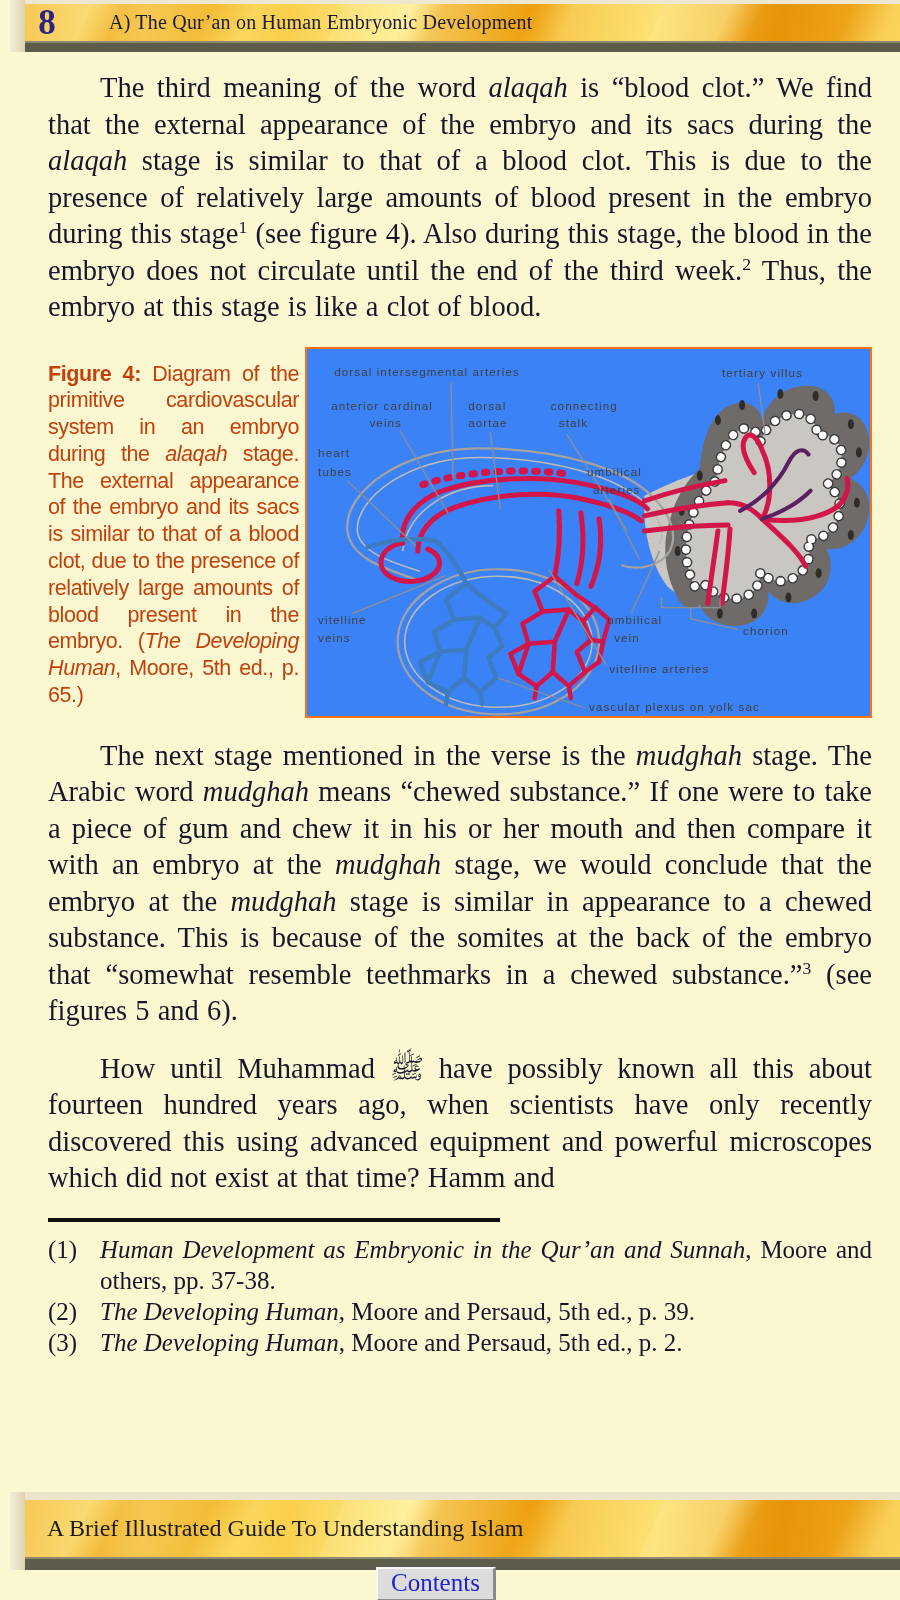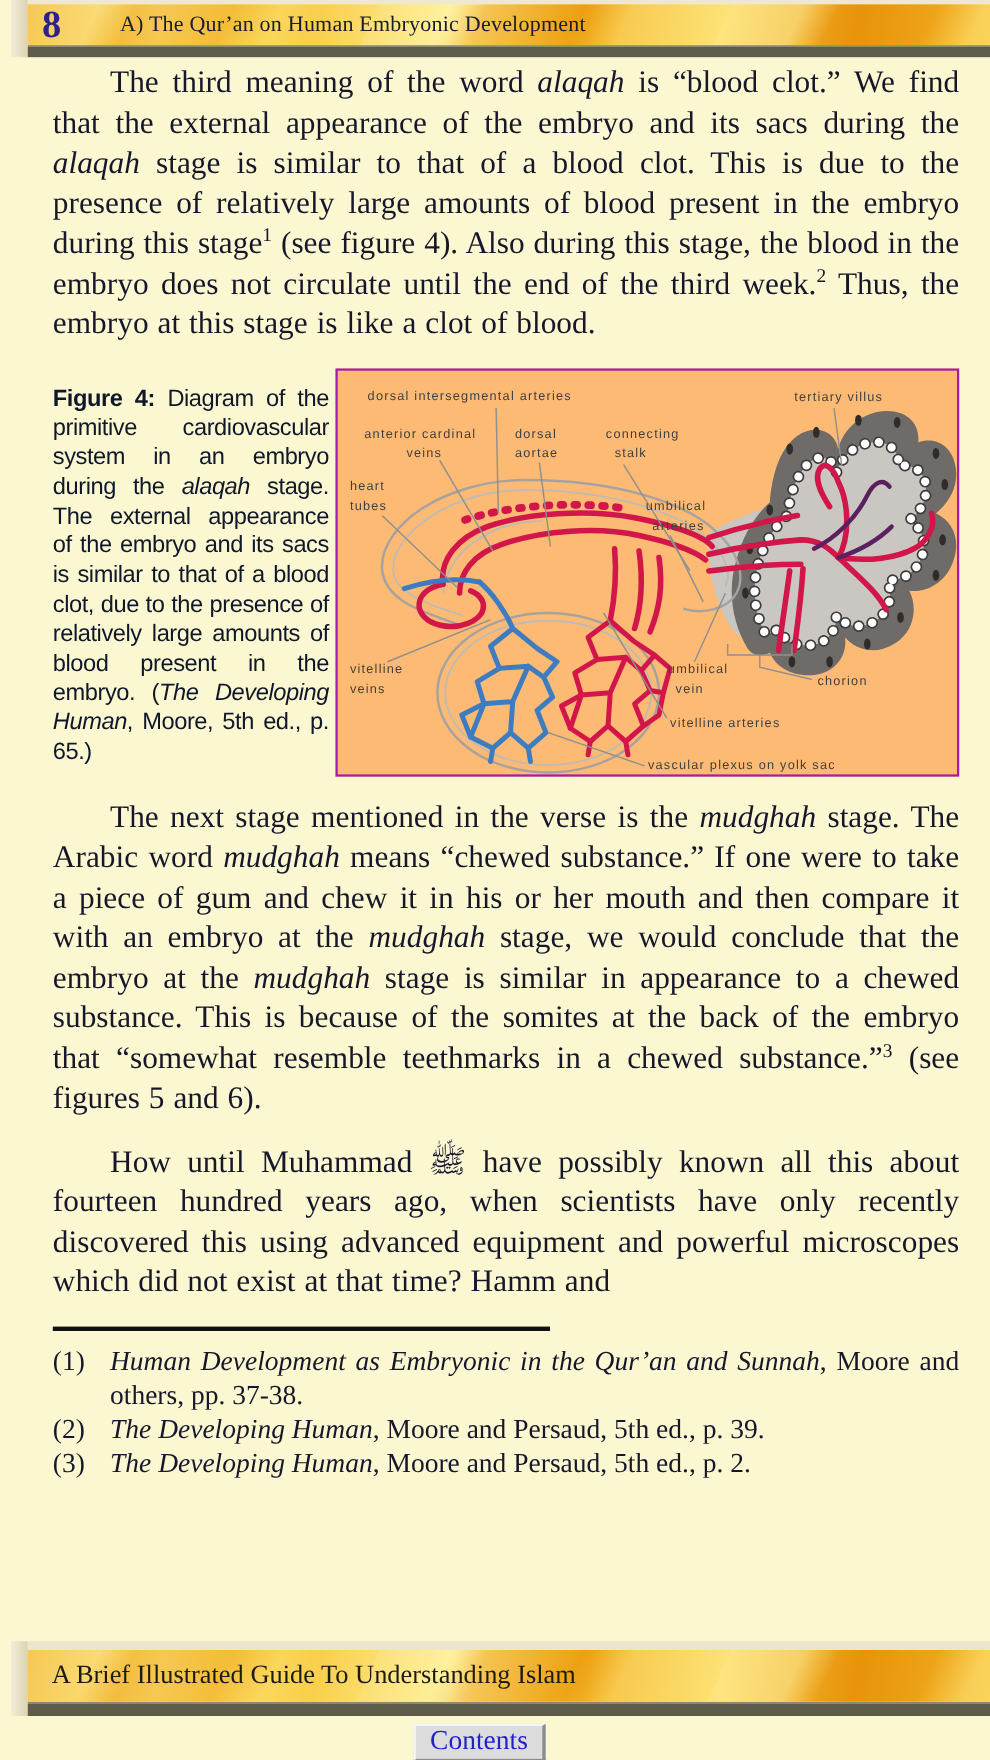--- a/index.html
+++ b/index.html
@@ -21,48 +21,48 @@
     background:
       repeating-linear-gradient(115deg, rgba(255,244,170,.45) 0 60px, rgba(232,148,8,.35) 90px 170px, rgba(255,240,150,.4) 210px 290px),
       linear-gradient(100deg,#f0a40e 0%,#fde47a 14%,#f5b919 30%,#fff09a 44%,#efa30d 58%,#fcd85e 72%,#e8930a 86%,#f7c033 100%);
   }
   .dark-strip{margin-left:15px;background:linear-gradient(#8b8970 0 2px,#5d5c4a 2px);}
   .header-bar{top:0;}
   .header-bar .gold-face{height:37px;}
   .header-bar .dark-strip{height:11px;}
   .footer-bar{top:1492px;}
   .footer-bar .bevel-top{height:8px;background:#ece5cb;}
-  .footer-bar .gold-face{height:47px;}
+  .footer-bar .gold-face{height:57px;}
   .footer-bar .dark-strip{height:13px;}
 
   .page-number{
     width:44px;text-align:center;font-size:35px;font-weight:bold;color:#2b2386;
     line-height:34px;
   }
   .header-title{font-size:20px;color:#1a1a30;margin-left:40px;letter-spacing:.2px;}
   .footer-title{font-size:24px;color:#1b1b10;margin-left:22px;}
 
   
-  .content{position:absolute;left:48px;top:58px;width:824px;}
+  .content{position:absolute;left:48px;top:70px;width:824px;}
   .content p{
     margin:0 0 21px 0;font-size:28.5px;line-height:36.5px;
     text-align:justify;text-indent:52px;word-spacing:1px;
   }
 
   
   .figure-row{display:flex;margin:12px 0 20px 0;}
   .fig-caption{
     width:252px;margin-top:14px;
     font-family:"Liberation Sans", sans-serif;
     font-size:21.5px;line-height:26.8px;letter-spacing:-0.4px;
-    color:#0f172a;text-align:justify;
+    color:#c2410c;text-align:justify;
   }
   .fig-panel{
     margin-left:6px;width:563px;height:367px;box-sizing:content-box;
-    background:#fdba74;border:2px solid #a21caf;flex:none;
+    background:#3b82f6;border:2px solid #f97316;flex:none;
   }
   .fig-panel svg{display:block;}
   .dlabel{
     font-family:"Liberation Sans", sans-serif;
     font-size:11.5px;letter-spacing:1.1px;fill:#3f3f3f;
   }
 
   
   .fn-rule{width:452px;height:4px;background:#101010;margin:12px 0 12px 0;}
   .footnote{display:flex;font-size:25px;line-height:31px;}

